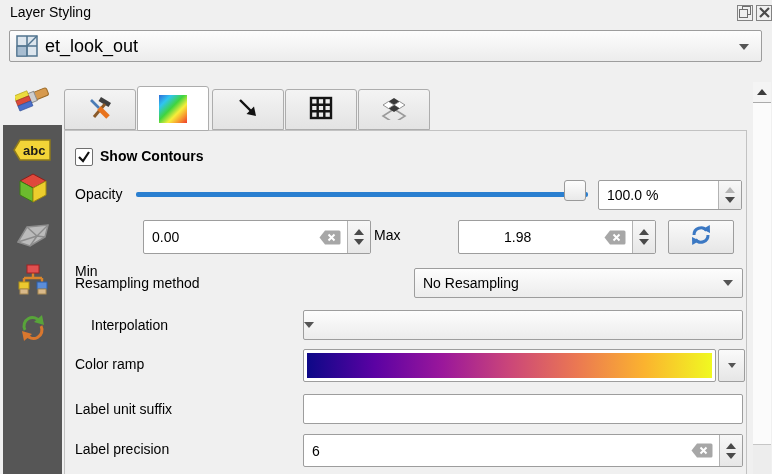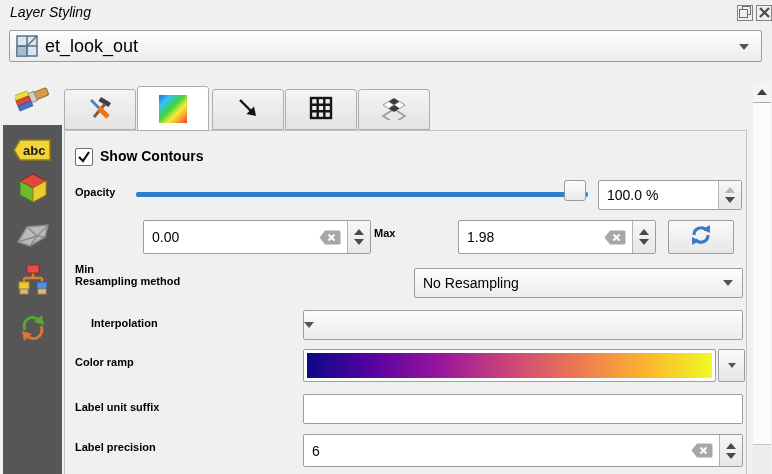--- a/index.html
+++ b/index.html
@@ -1,21 +1,21 @@
 <!DOCTYPE html>
 <html><head>
 <meta charset="utf-8">
 <style>
   html,body{margin:0;padding:0;}
   body{width:772px;height:474px;overflow:hidden;background:#f0f0f0;
        font-family:"Liberation Sans",sans-serif;color:#000;position:relative;}
   .abs{position:absolute;}
 
   
-  #titlebar{left:0;top:0;width:772px;height:26px;font-style:italic;}
+  #titlebar{left:0;top:0;width:772px;height:26px;}
   #panel-title{left:10px;top:4px;font-size:14px;}
   .tb-btn{width:16px;height:16px;top:5px;border:1px solid #828282;background:#f0f0f0;
           display:flex;align-items:center;justify-content:center;box-sizing:border-box;}
   #float-btn{left:737px;}
   #close-btn{left:756px;}
 
   
   #layer-combo{left:9px;top:30px;width:753px;height:32px;box-sizing:border-box;
     border:1px solid #9d9d9d;border-radius:2px;background:linear-gradient(#fdfdfd,#ececec);
     display:flex;align-items:center;}
@@ -31,21 +31,21 @@
 
   
   .tab{top:89px;height:41px;width:72px;box-sizing:border-box;border:1px solid #adadad;
     background:linear-gradient(#f4f4f4,#e3e3e3);border-radius:3px 3px 0 0;
     display:flex;align-items:center;justify-content:center;}
   .tab.active{top:86px;height:45px;background:#fff;z-index:3;}
 
   
   #frame{left:64px;top:130px;width:683px;height:346px;box-sizing:border-box;
     border:1px solid #c2c2c2;background:#f0f0f0;z-index:1;}
-  .row-label{font-size:11px;font-weight:bold;}
+  .row-label{font-size:14px;}
 
   
   #contours-box{left:10px;top:17px;width:18px;height:18px;background:#fff;border:1px solid #6f6f6f;
     border-radius:2px;box-sizing:border-box;display:flex;align-items:center;justify-content:center;}
   #contours-label{left:35px;top:17px;font-weight:bold;font-size:14px;}
 
   
   #op-track{left:71px;top:61px;width:452px;height:5px;border-radius:2px;background:#2a7fd0;}
   #op-handle{left:499px;top:49px;width:22px;height:21px;box-sizing:border-box;
     background:linear-gradient(#fdfdfd,#e9e9e9);border:1px solid #9a9a9a;border-radius:3px;}
@@ -261,21 +261,21 @@
         <path d="M6 0.5 H20 Q21.5 0.5 21.5 2 V13 Q21.5 14.5 20 14.5 H6 L0.5 7.5 Z" fill="#a7a7a7"></path>
         <path d="M9.5 4.5 L15.5 10.5 M15.5 4.5 L9.5 10.5" stroke="#fff" stroke-width="2"></path>
       </svg>
     </span>
     <span class="spin">
       <span class="tri-up"></span>
       <span class="tri-down"></span>
     </span>
   </div>
   <div class="abs row-label" style="left:309px;top:96px;">Max</div>
-  <div class="abs field" style="left:393px;top:89px;width:198px;height:34px;">
+  <div class="abs field" style="left:393px;top:89px;width:198px;height:34px;padding-left:37px;">
     <span class="val">1.98</span>
     <span class="clear-btn">
       <svg width="22" height="15" viewBox="0 0 22 15">
         <path d="M6 0.5 H20 Q21.5 0.5 21.5 2 V13 Q21.5 14.5 20 14.5 H6 L0.5 7.5 Z" fill="#a7a7a7"></path>
         <path d="M9.5 4.5 L15.5 10.5 M15.5 4.5 L9.5 10.5" stroke="#fff" stroke-width="2"></path>
       </svg>
     </span>
     <span class="spin">
       <span class="tri-up"></span>
       <span class="tri-down"></span>

